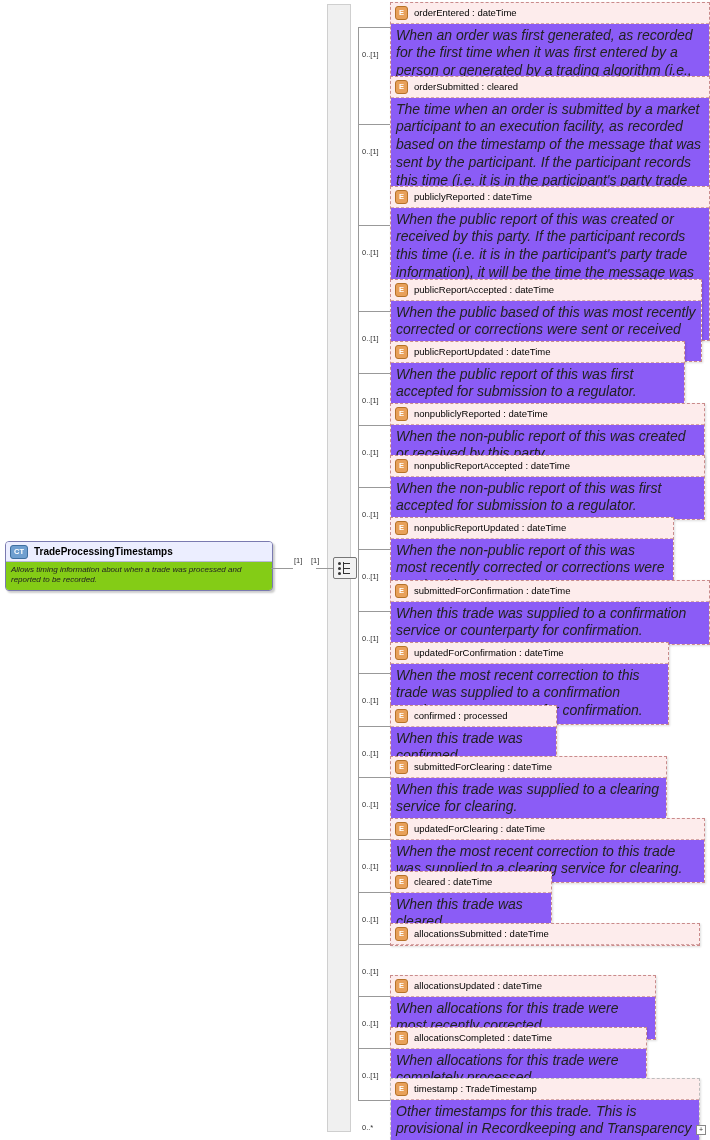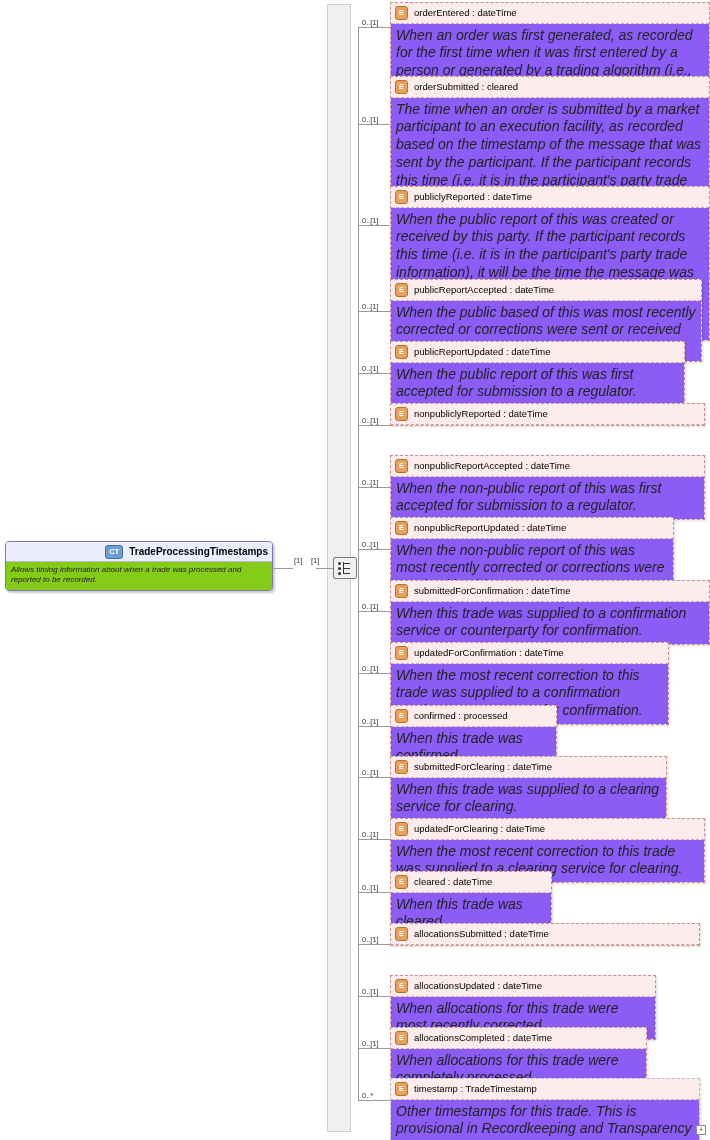--- a/index.html
+++ b/index.html
@@ -45,21 +45,20 @@
     box-shadow: 2px 2px 2px rgba(0,0,0,0.20);
     overflow: hidden;
   }
   .ct-header {
     display: flex;
     align-items: center;
     gap: 6px;
     padding: 3px 4px 2px 4px;
     background: #eceeff;
     border-bottom: 1px solid #b9b9d8;
-    justify-content: flex-end;
   }
   .ct-tag {
     display: inline-block;
     background: #6f9fd0;
     border: 1px solid #3f6f9f;
     border-radius: 3px;
     color: #fff;
     font-size: 7.5px;
     font-weight: bold;
     line-height: 1;
@@ -123,20 +122,21 @@
     height: 1126px;
     background: #f0f0f0;
     border: 1px solid #cfcfcf;
   }
   
   .card {
     position: absolute;
     font-size: 7.5px;
     color: #333;
     white-space: nowrap;
+    margin-top: 32px;
   }
   .card-root {
     position: absolute;
     left: 294px;
     top: 556px;
     font-size: 7.5px;
     color: #333;
   }
   
   .el {
@@ -276,20 +276,21 @@
     <div class="el-doc">When the public report of this was first accepted for submission to a regulator.</div>
   </div>
 
   <div class="hline" style="left:358px; top:425px; width:32px;"></div>
   <span class="card" style="left:362px; top:416px;">0..[1]</span>
   <div class="el" style="left:390px; top:403px; width:313px;">
     <div class="el-header">
       <span class="el-tag">E</span>
       <span class="el-name">nonpubliclyReported  : dateTime</span>
     </div>
+    <div class="el-doc">When the non-public report of this was created or received by this party.</div>
   </div>
 
   <div class="hline" style="left:358px; top:487px; width:32px;"></div>
   <span class="card" style="left:362px; top:478px;">0..[1]</span>
   <div class="el" style="left:390px; top:455px; width:313px;">
     <div class="el-header">
       <span class="el-tag">E</span>
       <span class="el-name">nonpublicReportAccepted  : dateTime</span>
     </div>
     <div class="el-doc">When the non-public report of this was first accepted for submission to a regulator.</div>

